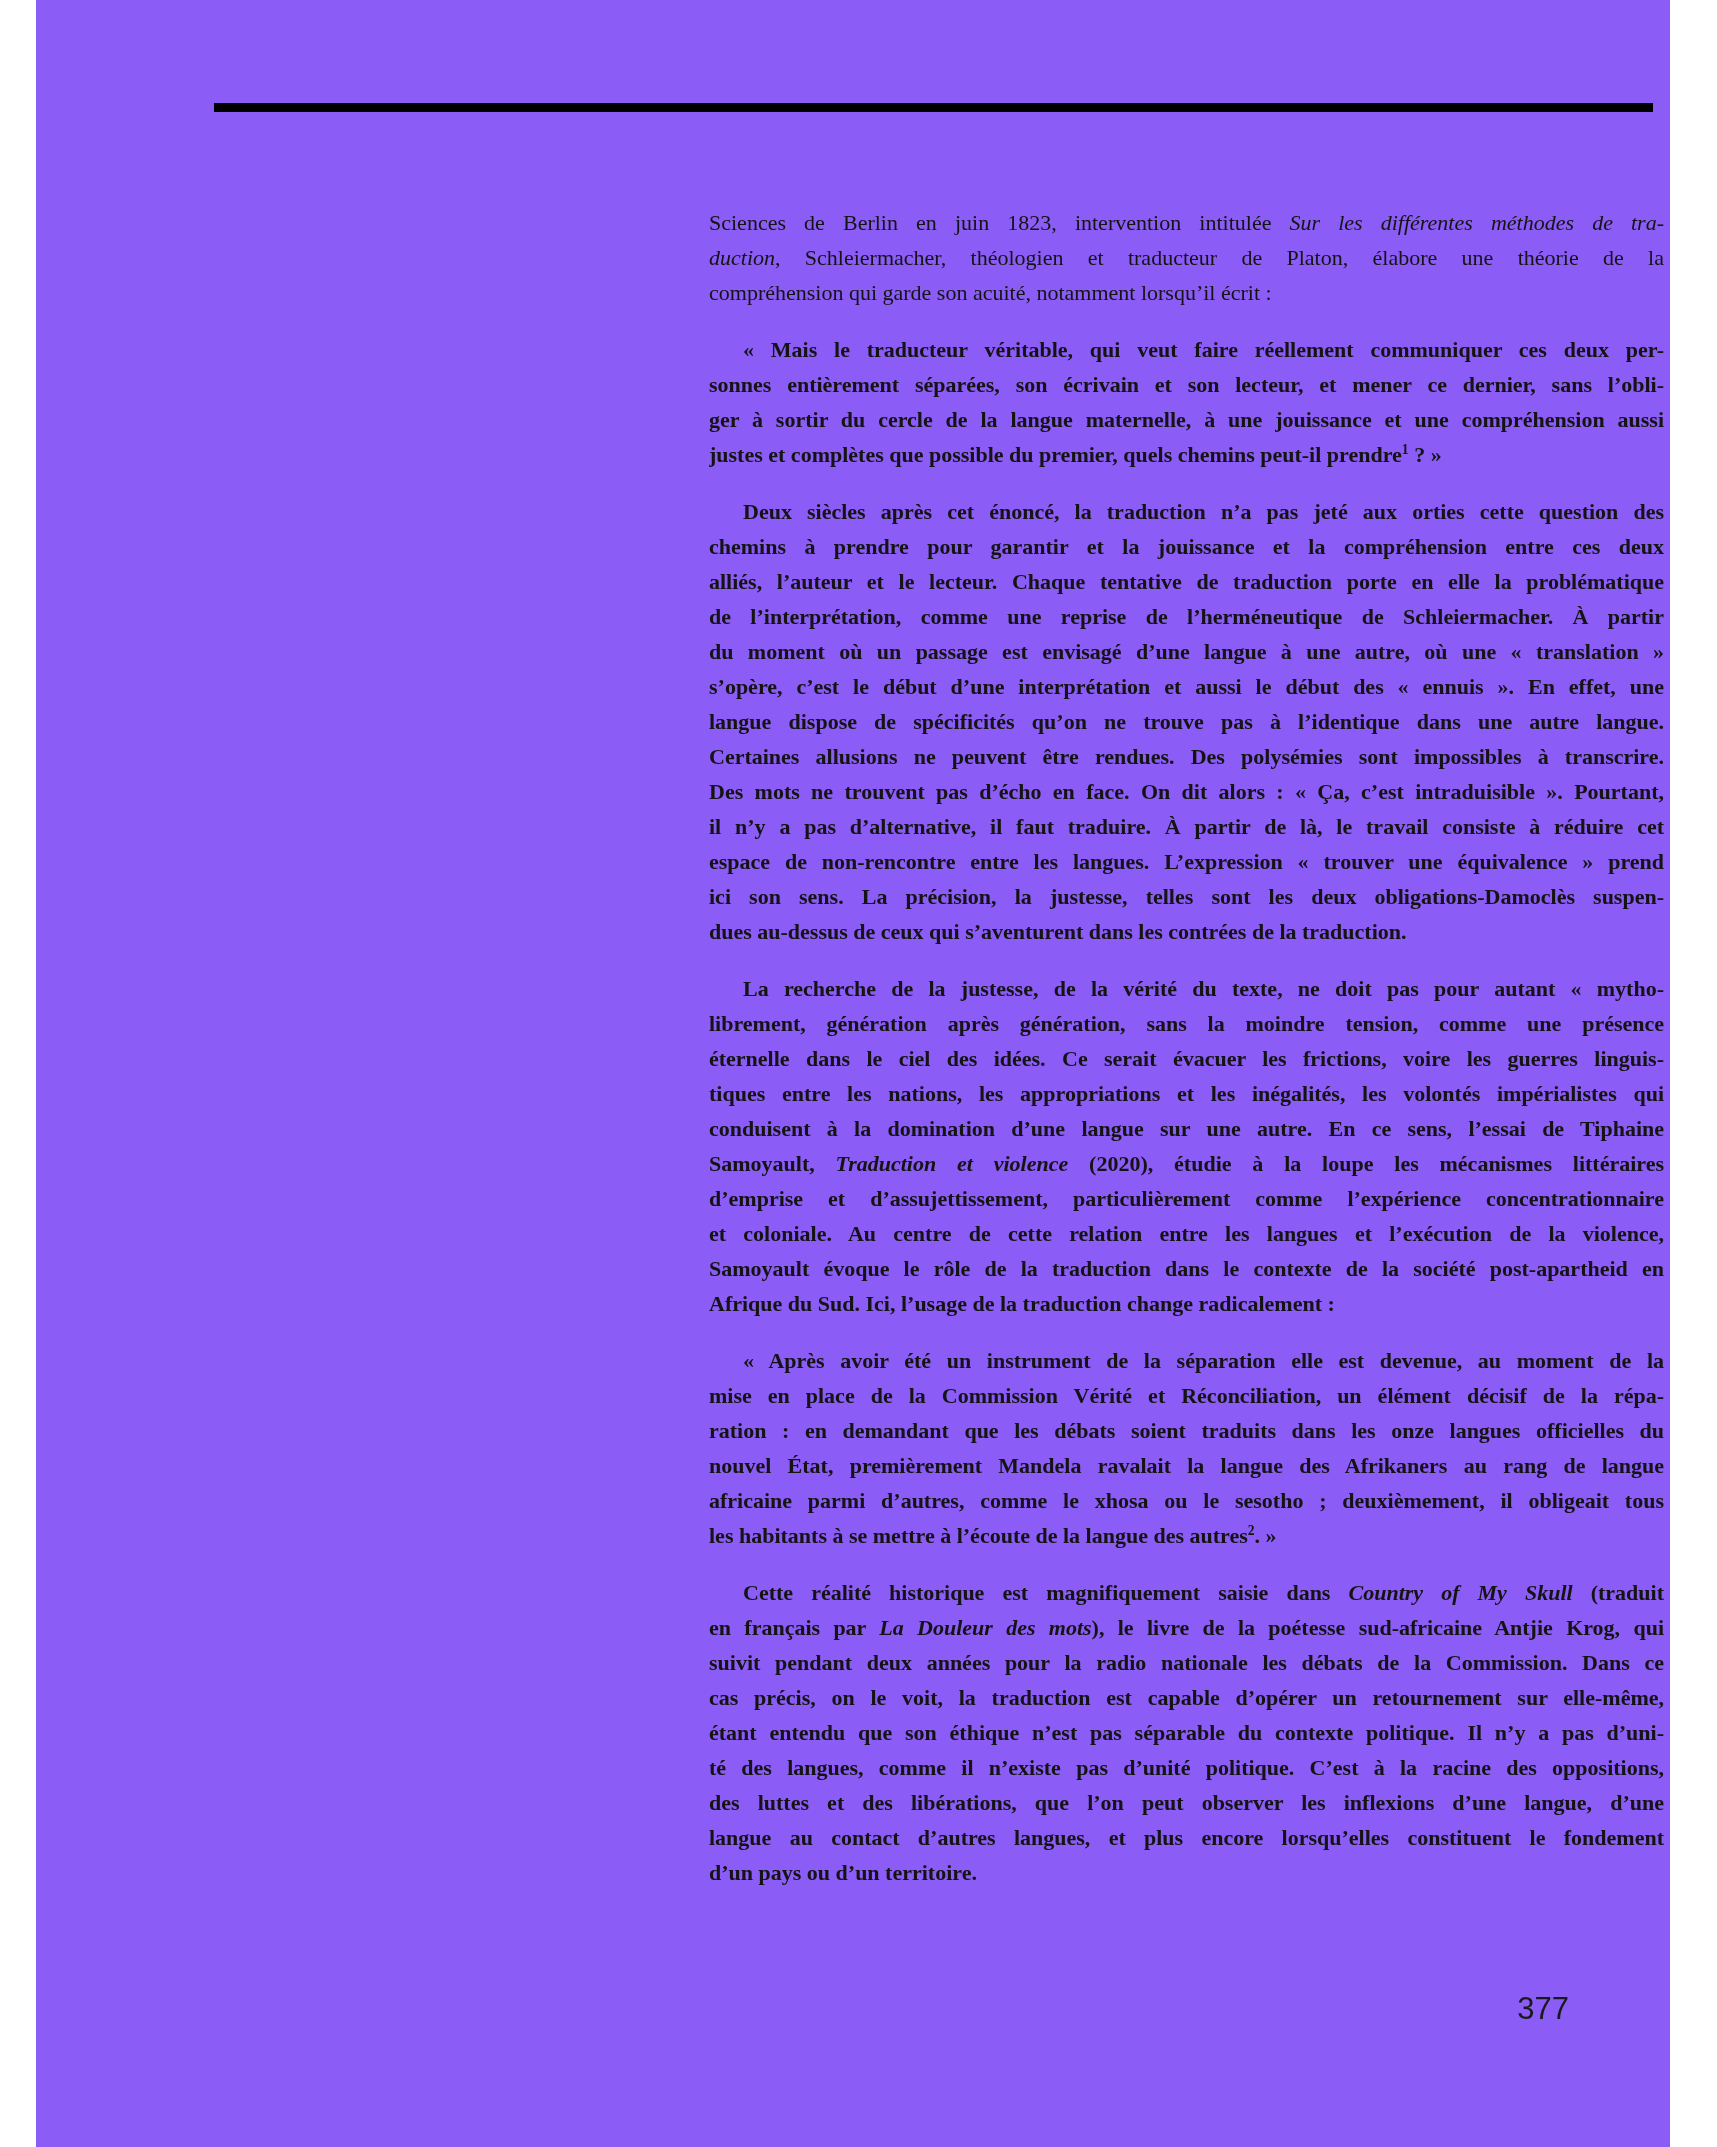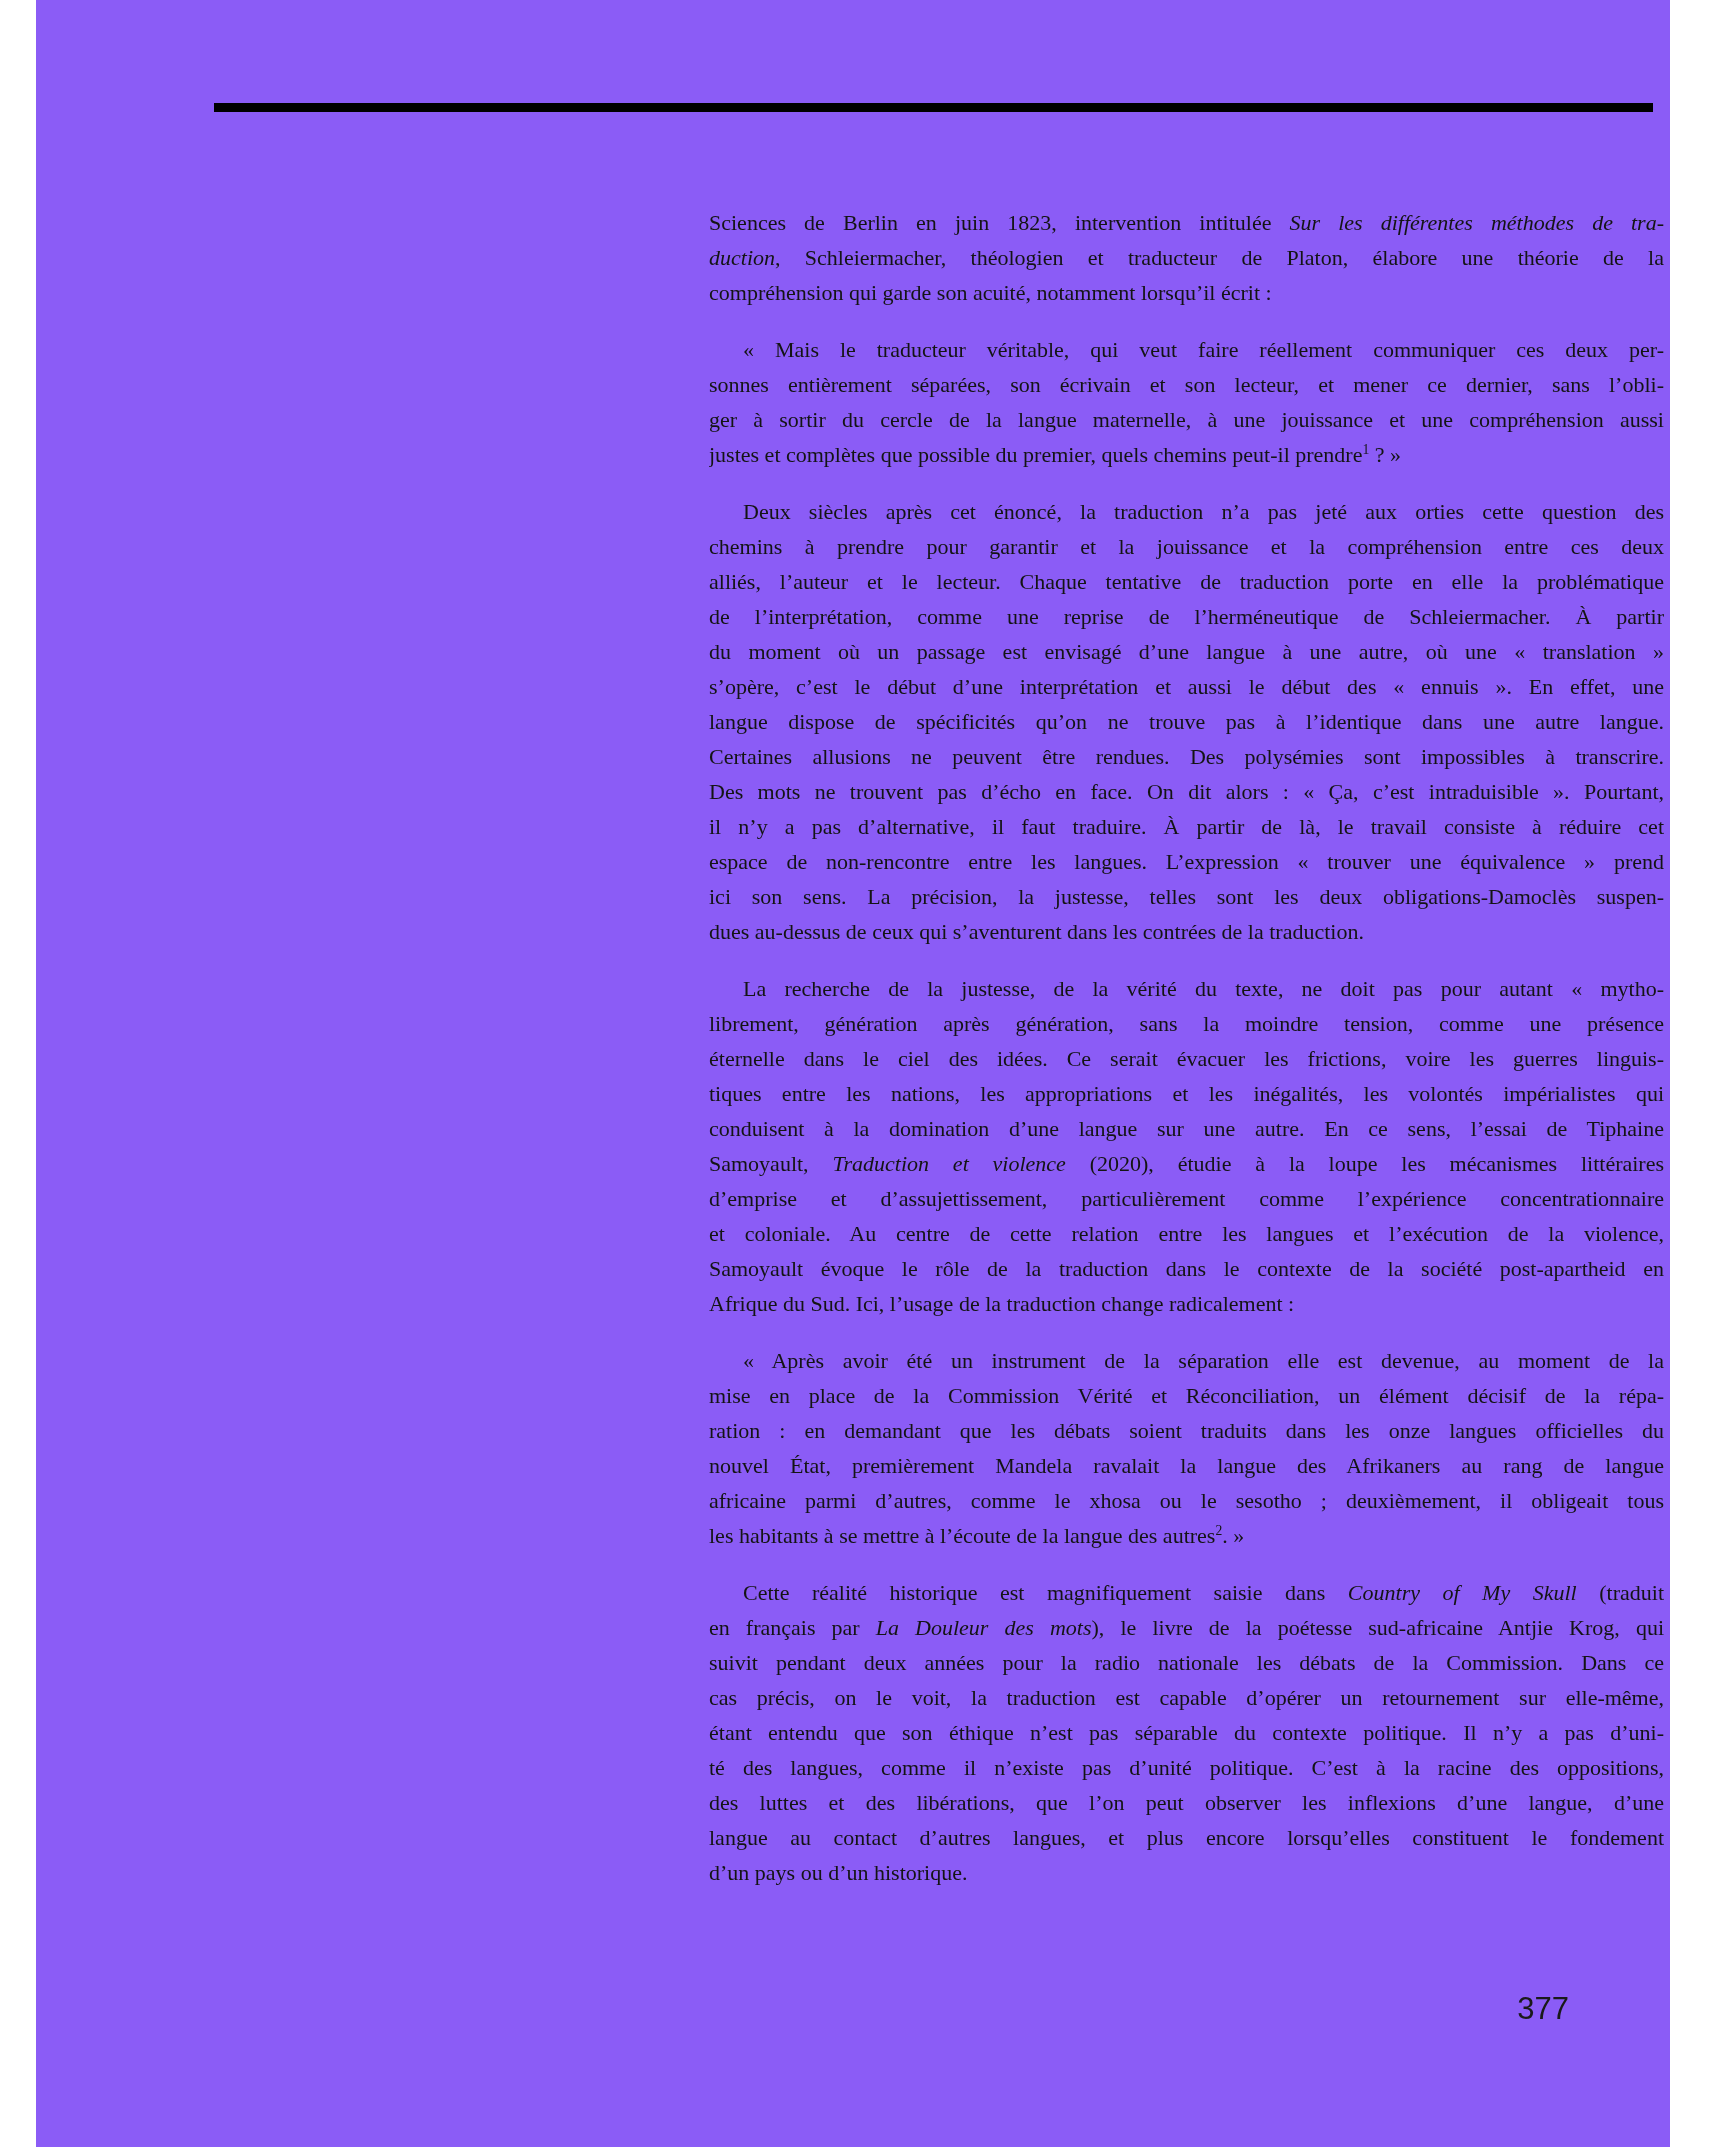--- a/index.html
+++ b/index.html
@@ -22,21 +22,21 @@
   .text-block {
     position: absolute;
     left: 673px;
     top: 205px;
     width: 955px;
     font-family: "Liberation Serif", "DejaVu Serif", serif;
     font-size: 22px;
     color: #141414;
   }
   .para { margin: 0; }
-  .para + .para { margin-top: 22px; }
+  .para + .para { margin-top: 22px; font-weight: bold; }
   .line {
     height: 35px;
     line-height: 35px;
     text-align: justify;
     text-align-last: justify;
     overflow: hidden;
     white-space: normal;
   }
   .line.last { text-align-last: left; }
   .line.indent { text-indent: 34px; }
@@ -110,18 +110,18 @@
       </div>
       <div class="para body">
         <div class="line indent"><span>Cette réalité historique est magnifiquement saisie dans </span><span class="it">Country of My Skull</span><span> (traduit</span></div>
         <div class="line"><span>en français par </span><span class="it">La Douleur des mots</span><span>), le livre de la poétesse sud-africaine Antjie Krog, qui</span></div>
         <div class="line"><span>suivit pendant deux années pour la radio nationale les débats de la Commission. Dans ce</span></div>
         <div class="line"><span>cas précis, on le voit, la traduction est capable d’opérer un retournement sur elle-même,</span></div>
         <div class="line"><span>étant entendu que son éthique n’est pas séparable du contexte politique. Il n’y a pas d’uni-</span></div>
         <div class="line"><span>té des langues, comme il n’existe pas d’unité politique. C’est à la racine des oppositions,</span></div>
         <div class="line"><span>des luttes et des libérations, que l’on peut observer les inflexions d’une langue, d’une</span></div>
         <div class="line"><span>langue au contact d’autres langues, et plus encore lorsqu’elles constituent le fondement</span></div>
-        <div class="line last"><span>d’un pays ou d’un historique.</span></div>
+        <div class="line last"><span>d’un pays ou d’un territoire.</span></div>
       </div>
     </div>
   <div class="folio">377</div>
 </div>
 
 
 </body></html>

